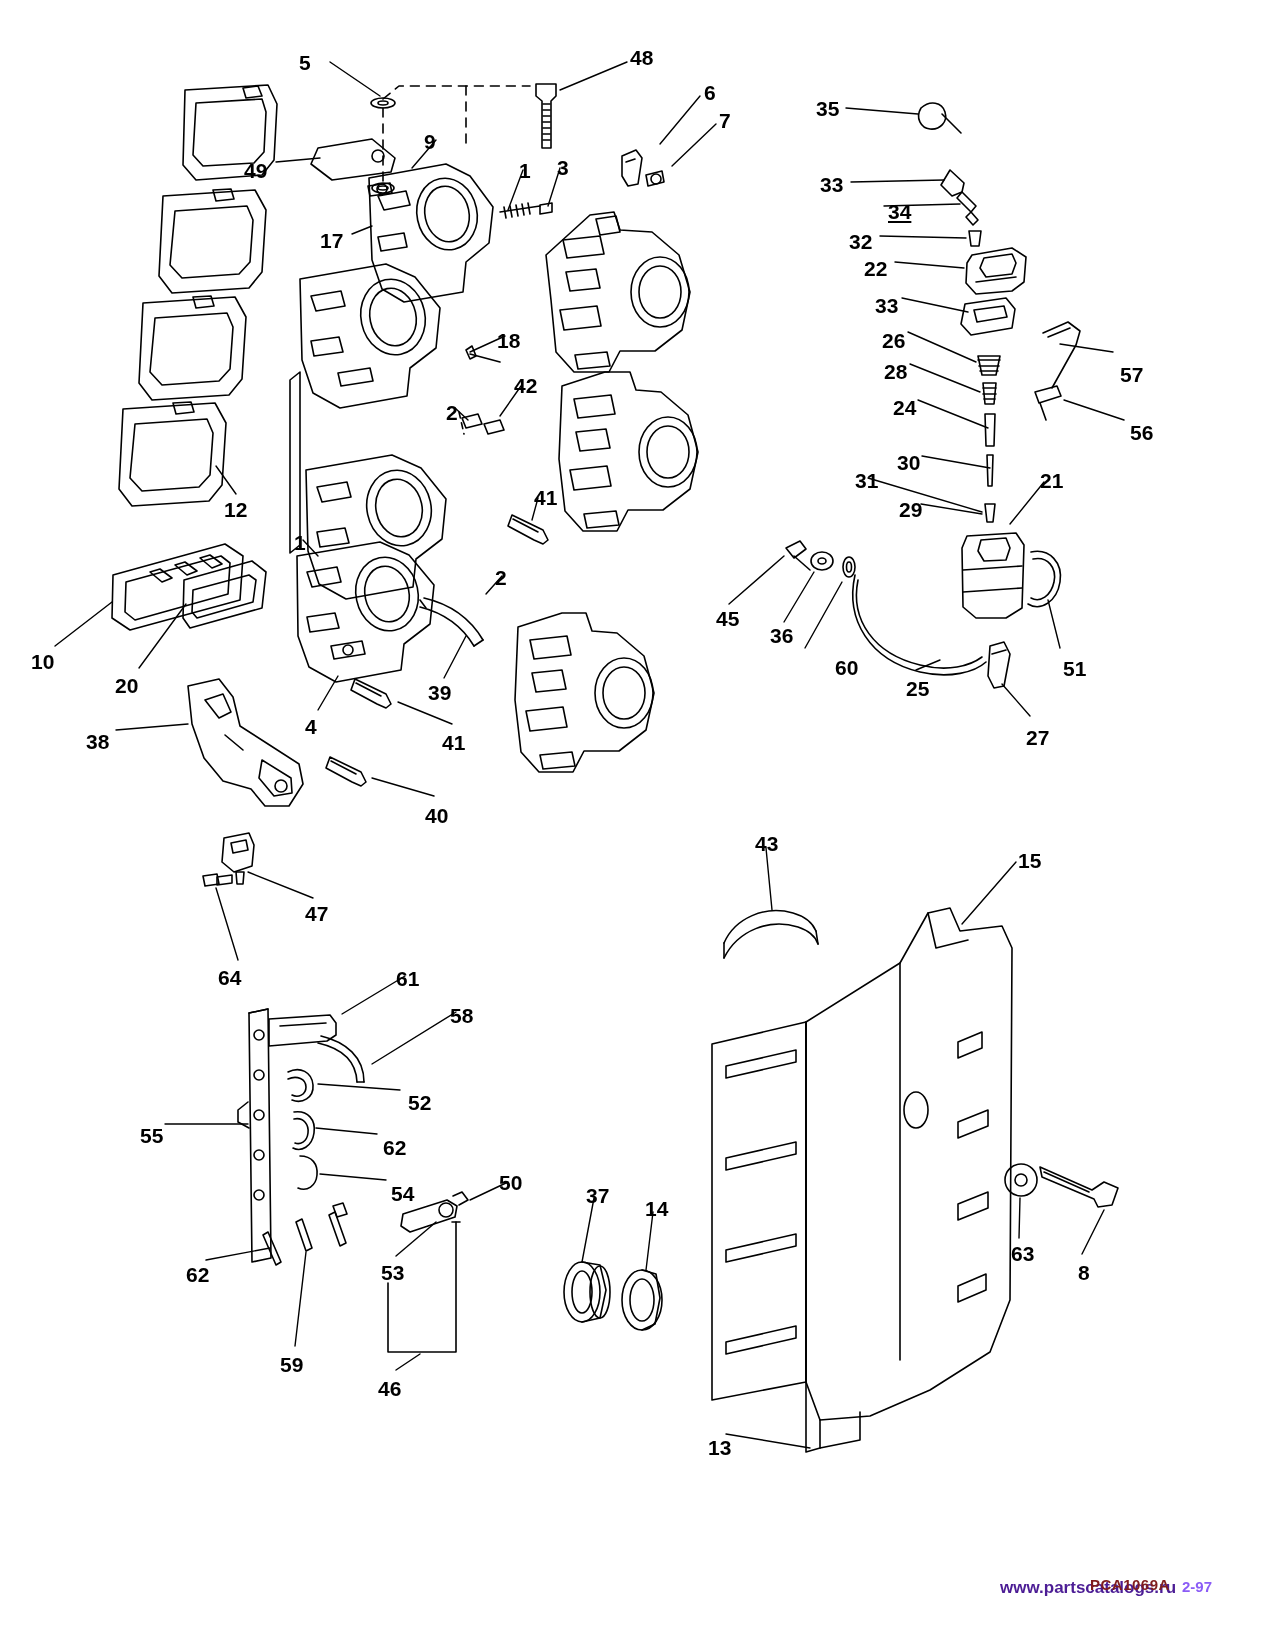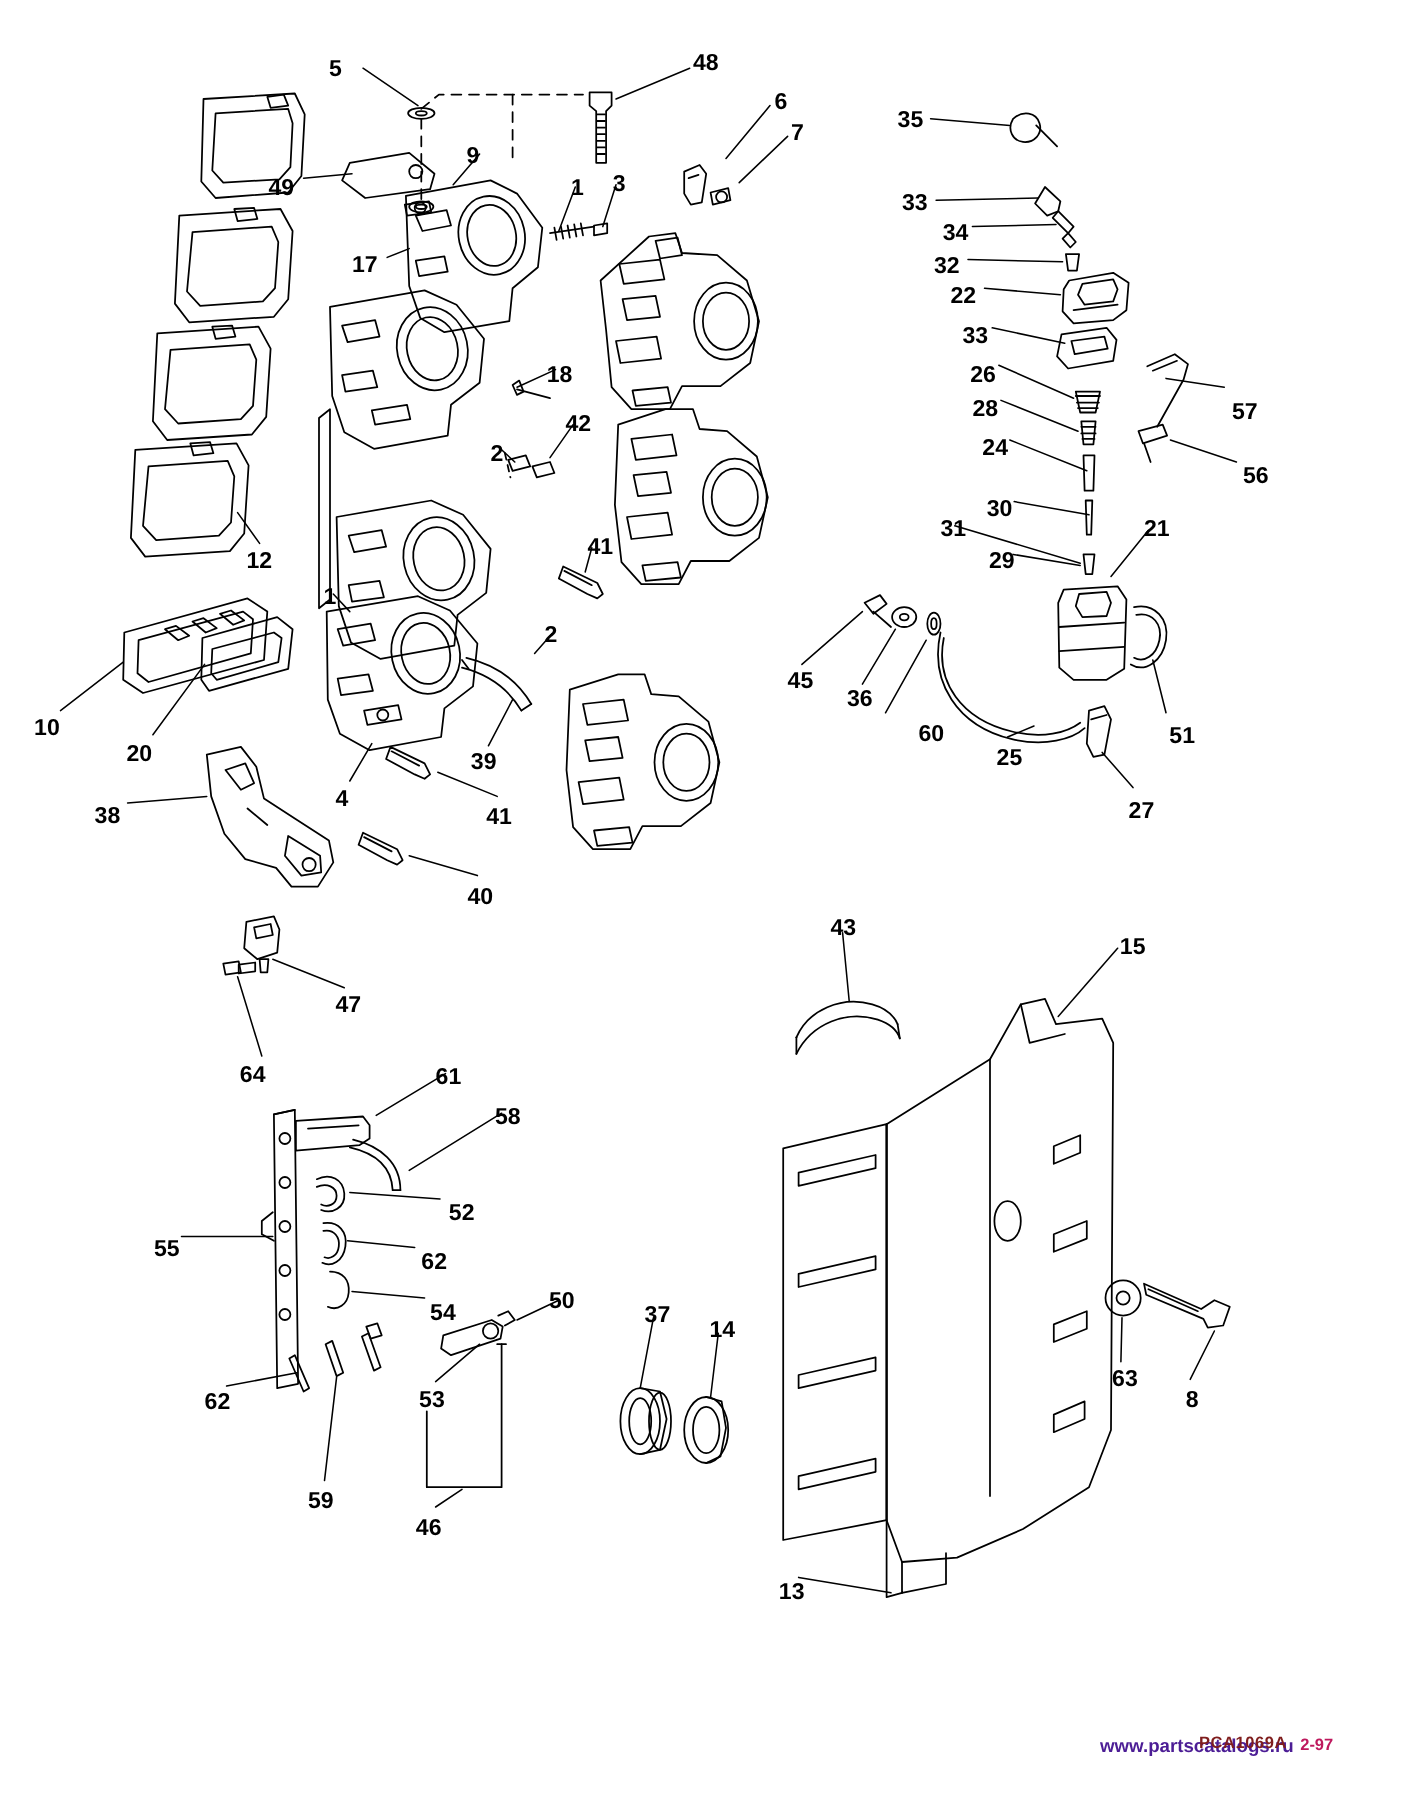--- a/index.html
+++ b/index.html
@@ -51,21 +51,21 @@
     font-size: 15px;
     font-weight: bold;
     color: #7f1d1d;
     letter-spacing: 0.5px;
   }
   #date-label {
     left: 1182px;
     top: 1578px;
     font-size: 15px;
     font-weight: bold;
-    color: #be185d;
+    color: #8b5cf6;
   }
 </style>
 </head>
 <body>
 
 <div id="page">
 
   <svg class="svg-layer" viewBox="0 0 1280 1642" xmlns="http://www.w3.org/2000/svg">
     <g fill="none" stroke="#000000" stroke-width="1.6" stroke-linejoin="round" stroke-linecap="round">
 
@@ -443,21 +443,21 @@
       <div class="callout" style="left: 299px; top: 52px;">5</div>
       <div class="callout" style="left: 630px; top: 47px; text-align: right;">48</div>
       <div class="callout" style="left: 704px; top: 82px;">6</div>
       <div class="callout" style="left: 719px; top: 110px;">7</div>
       <div class="callout" style="left: 816px; top: 98px;">35</div>
       <div class="callout" style="left: 424px; top: 131px;">9</div>
       <div class="callout" style="left: 820px; top: 174px;">33</div>
       <div class="callout" style="left: 244px; top: 160px;">49</div>
       <div class="callout" style="left: 519px; top: 160px;">1</div>
       <div class="callout" style="left: 557px; top: 157px;">3</div>
-      <div class="callout" style="left: 857px; top: 201px;">34</div>
+      <div class="callout" style="left: 888px; top: 201px; text-decoration: underline;">34</div>
       <div class="callout" style="left: 320px; top: 230px;">17</div>
       <div class="callout" style="left: 849px; top: 231px;">32</div>
       <div class="callout" style="left: 864px; top: 258px;">22</div>
       <div class="callout" style="left: 875px; top: 295px;">33</div>
       <div class="callout" style="left: 882px; top: 330px;">26</div>
       <div class="callout" style="left: 497px; top: 330px;">18</div>
       <div class="callout" style="left: 884px; top: 361px;">28</div>
       <div class="callout" style="left: 1120px; top: 364px;">57</div>
       <div class="callout" style="left: 893px; top: 397px;">24</div>
       <div class="callout" style="left: 514px; top: 375px;">42</div>

